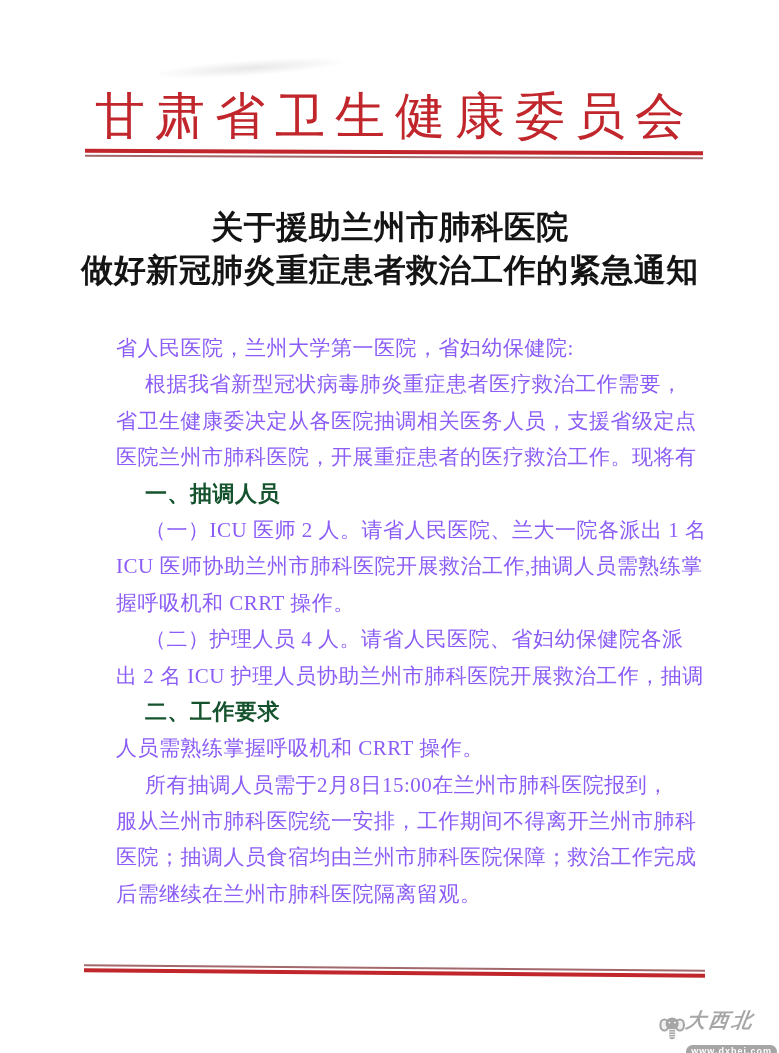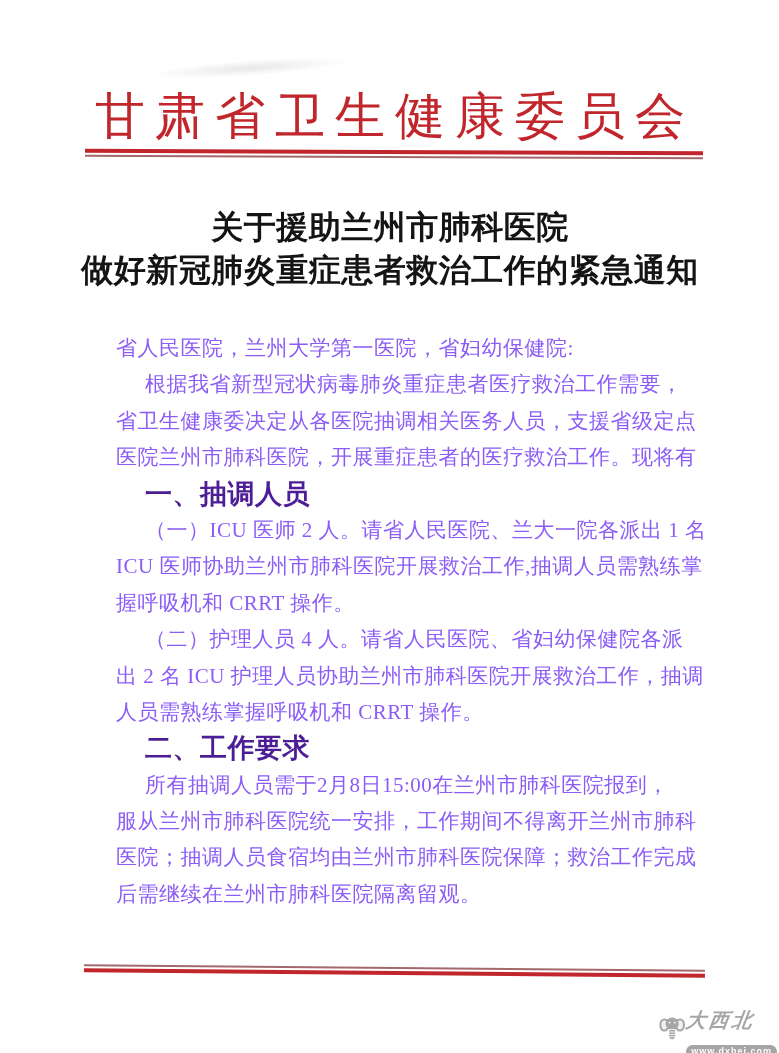--- a/index.html
+++ b/index.html
@@ -32,21 +32,21 @@
     letter-spacing:0.5px;white-space:nowrap;
   }
   .body-block{position:absolute;top:330px;left:116px;width:561px}
   .bline{
     font-size:21px;line-height:36.4px;height:36.4px;
     letter-spacing:0.5px;white-space:nowrap;color:#8b5cf6;
   }
   .bline.indent{padding-left:29px}
   .bline.bold{
     font-family:"Liberation Sans","DejaVu Sans",sans-serif;
-    font-weight:700;font-size:27px;color:#4c1d95;
+    font-weight:700;font-size:22px;color:#14532d;
   }
   .watermark{
     position:absolute;left:659px;top:1007px;width:118px;height:44px;
     display:flex;align-items:flex-start;opacity:0.78;
   }
   .ele-fill{fill:var(--wmgray)}
   .wm-right{margin-left:1px;margin-top:3px}
   .wm-brand{
     font-family:"Liberation Sans","DejaVu Sans",sans-serif;
     font-size:20px;line-height:21px;font-weight:700;font-style:italic;
@@ -82,22 +82,22 @@
       <div class="bline">省人民医院，兰州大学第一医院，省妇幼保健院:</div>
       <div class="bline indent">根据我省新型冠状病毒肺炎重症患者医疗救治工作需要，</div>
       <div class="bline">省卫生健康委决定从各医院抽调相关医务人员，支援省级定点</div>
       <div class="bline">医院兰州市肺科医院，开展重症患者的医疗救治工作。现将有</div>
       <div class="bline bold indent">一、抽调人员</div>
       <div class="bline indent">（一）ICU 医师 2 人。请省人民医院、兰大一院各派出 1 名</div>
       <div class="bline">ICU 医师协助兰州市肺科医院开展救治工作,抽调人员需熟练掌</div>
       <div class="bline">握呼吸机和 CRRT 操作。</div>
       <div class="bline indent">（二）护理人员 4 人。请省人民医院、省妇幼保健院各派</div>
       <div class="bline">出 2 名 ICU 护理人员协助兰州市肺科医院开展救治工作，抽调</div>
+      <div class="bline bold indent">二、工作要求</div>
       <div class="bline">人员需熟练掌握呼吸机和 CRRT 操作。</div>
-      <div class="bline bold indent">二、工作要求</div>
       <div class="bline indent">所有抽调人员需于2月8日15:00在兰州市肺科医院报到，</div>
       <div class="bline">服从兰州市肺科医院统一安排，工作期间不得离开兰州市肺科</div>
       <div class="bline">医院；抽调人员食宿均由兰州市肺科医院保障；救治工作完成</div>
       <div class="bline">后需继续在兰州市肺科医院隔离留观。</div>
     </div>
 
   <div class="rule rule-bottom">
     <div class="thin"></div>
     <div class="thick"></div>
   </div>

